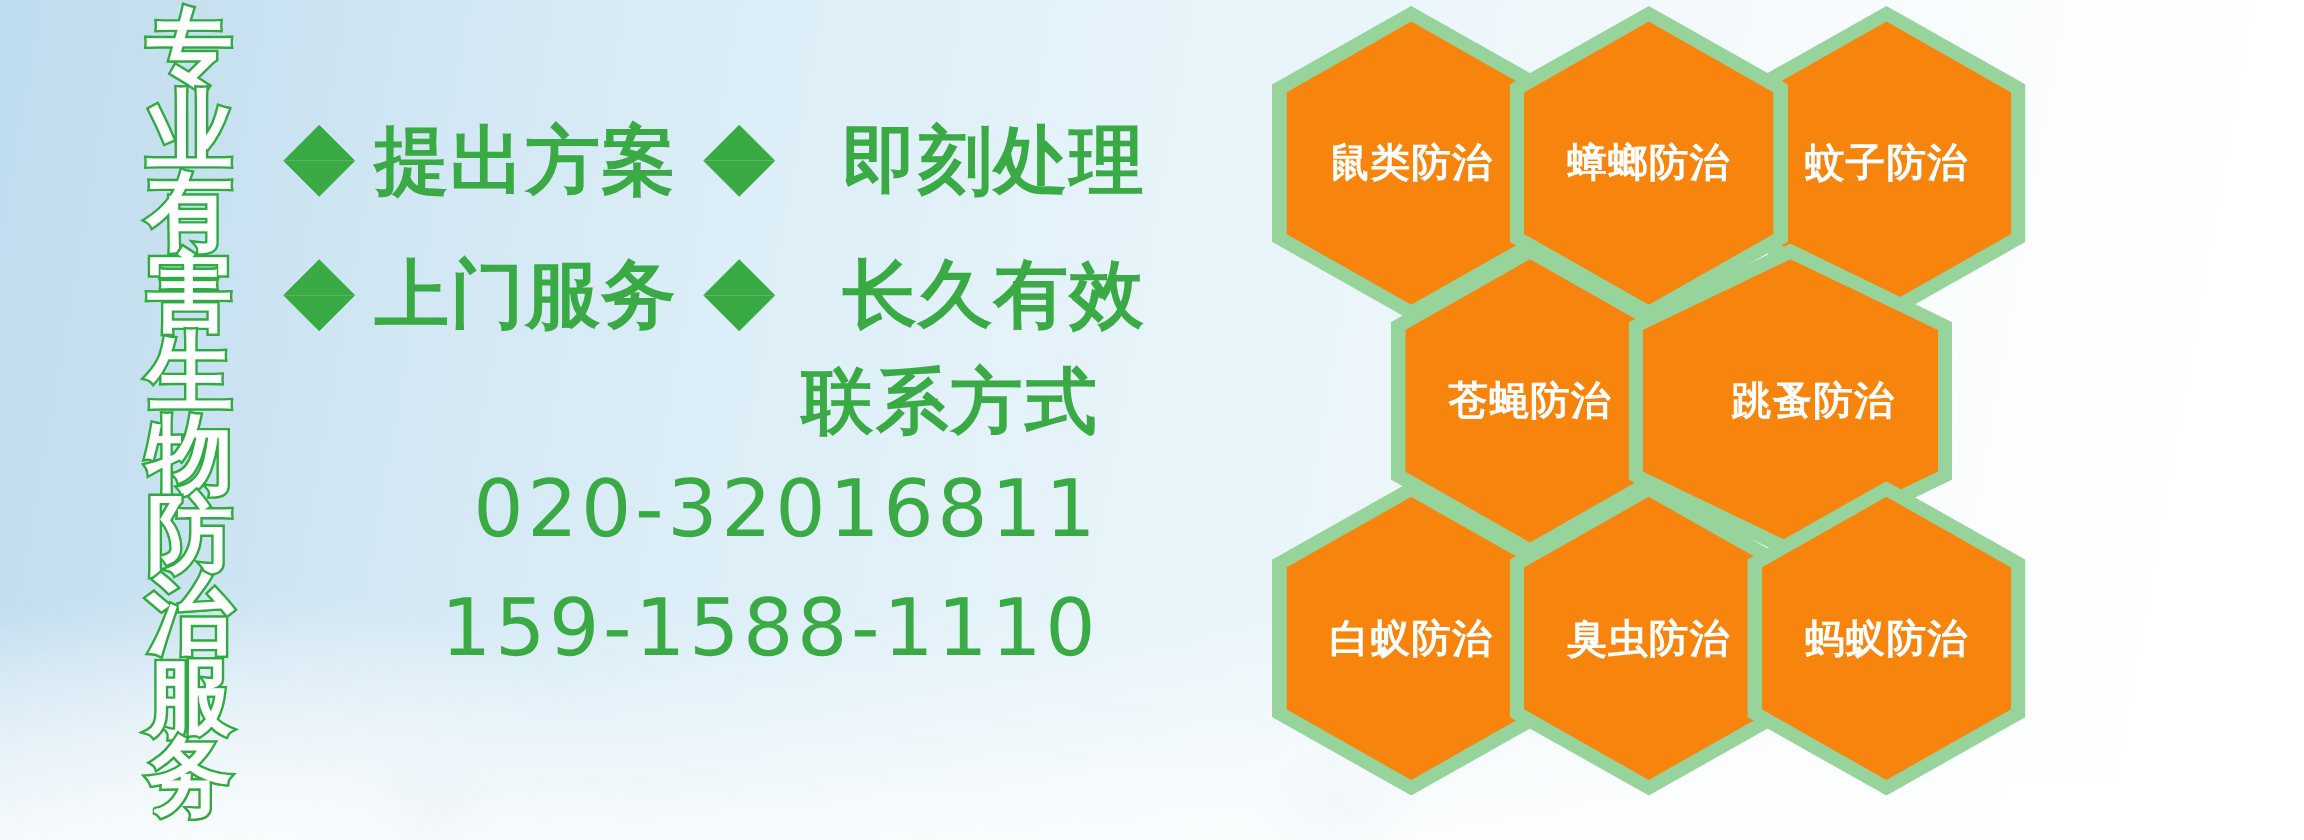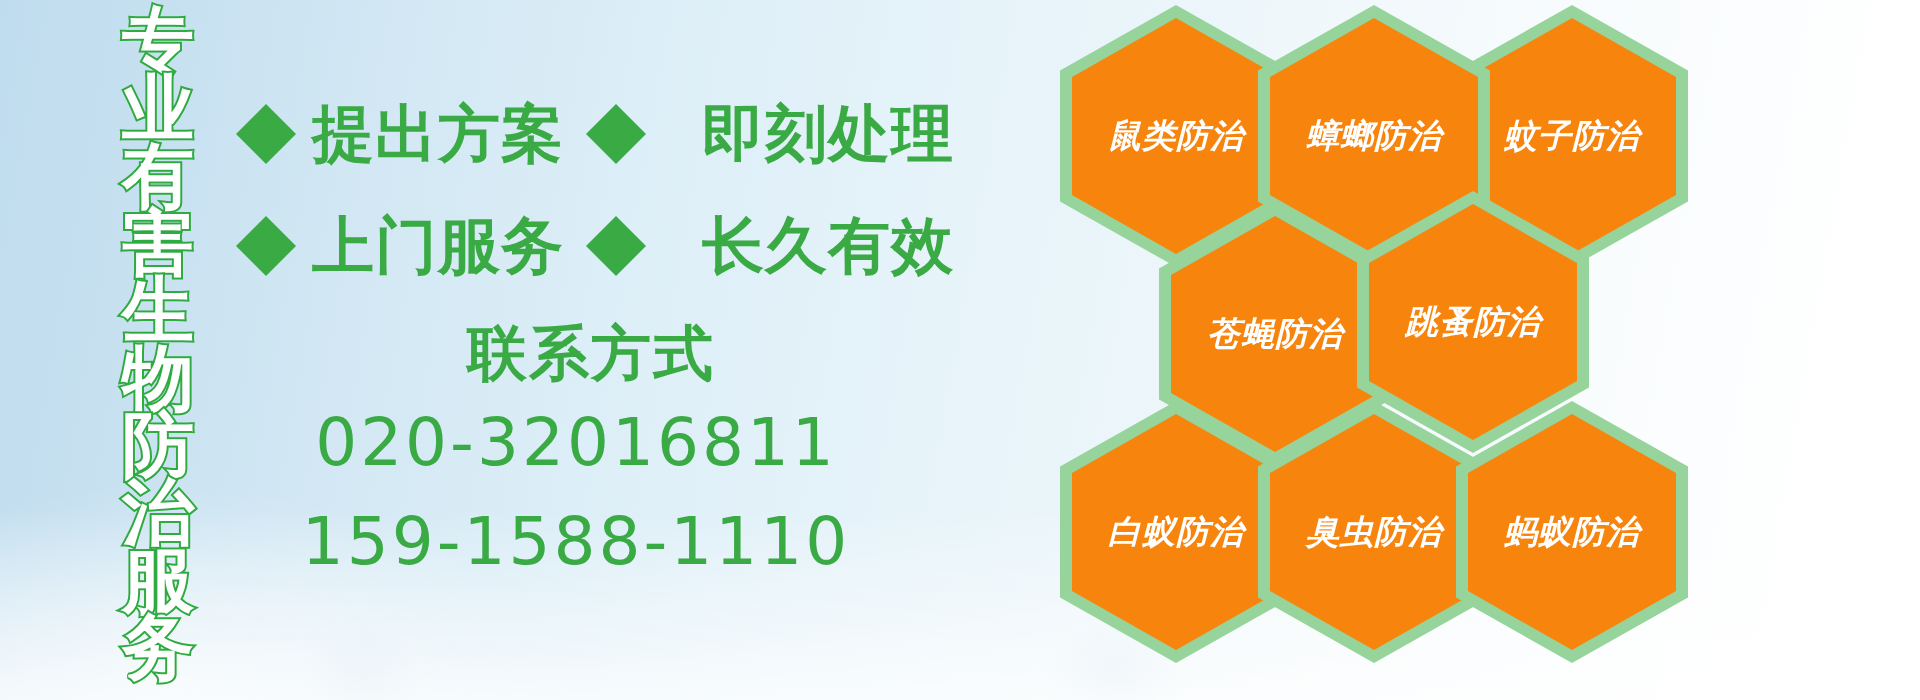--- a/index.html
+++ b/index.html
@@ -135,23 +135,23 @@
     font-weight: 700;
     color: #3aaa45;
     letter-spacing: 1px;
     white-space: nowrap;
   }
 
   
   #contact {
     position: absolute;
     left: 236px;
-    top: 322px;
+    top: 304px;
     width: 680px;
-    text-align: center;
+    text-align: right;
   }
   #contact .contact-title {
     font-family: "DejaVu Sans", "Liberation Sans", sans-serif;
     font-size: 60px;
     font-weight: 700;
     color: #3aaa45;
     letter-spacing: 2px;
     line-height: 1.05;
     margin-left: 30px;
   }
@@ -165,21 +165,20 @@
     margin-top: 16px;
   }
 
   
   #honeycomb {
     position: absolute;
     left: 1060px;
     top: 0;
     width: 760px;
     height: 700px;
-    font-style: italic;
   }
   .hex {
     position: absolute;
     width: 232px;
     height: 262px;
     display: flex;
     align-items: center;
     justify-content: center;
   }
   .hex .hex-outer,
@@ -210,21 +209,21 @@
     color: #ffffff;
     letter-spacing: 1px;
     white-space: nowrap;
   }
 
   
   .hex.r1c1 { left:   0px; top:   5px; }
   .hex.r1c2 { left: 198px; top:   5px; }
   .hex.r1c3 { left: 396px; top:   5px; }
   .hex.r2c1 { left:  99px; top: 203px; }
-  .hex.r2c2 { left: 297px; top: 191px; }
+  .hex.r2c2 { left: 297px; top: 203px; padding-left: 38px; }
   .hex.r3c1 { left:   0px; top: 401px; }
   .hex.r3c2 { left: 198px; top: 401px; }
   .hex.r3c3 { left: 396px; top: 401px; }
 </style>
 </head>
 <body>
 
 <div id="banner">
 
   <div class="bg-blob b1"></div>

